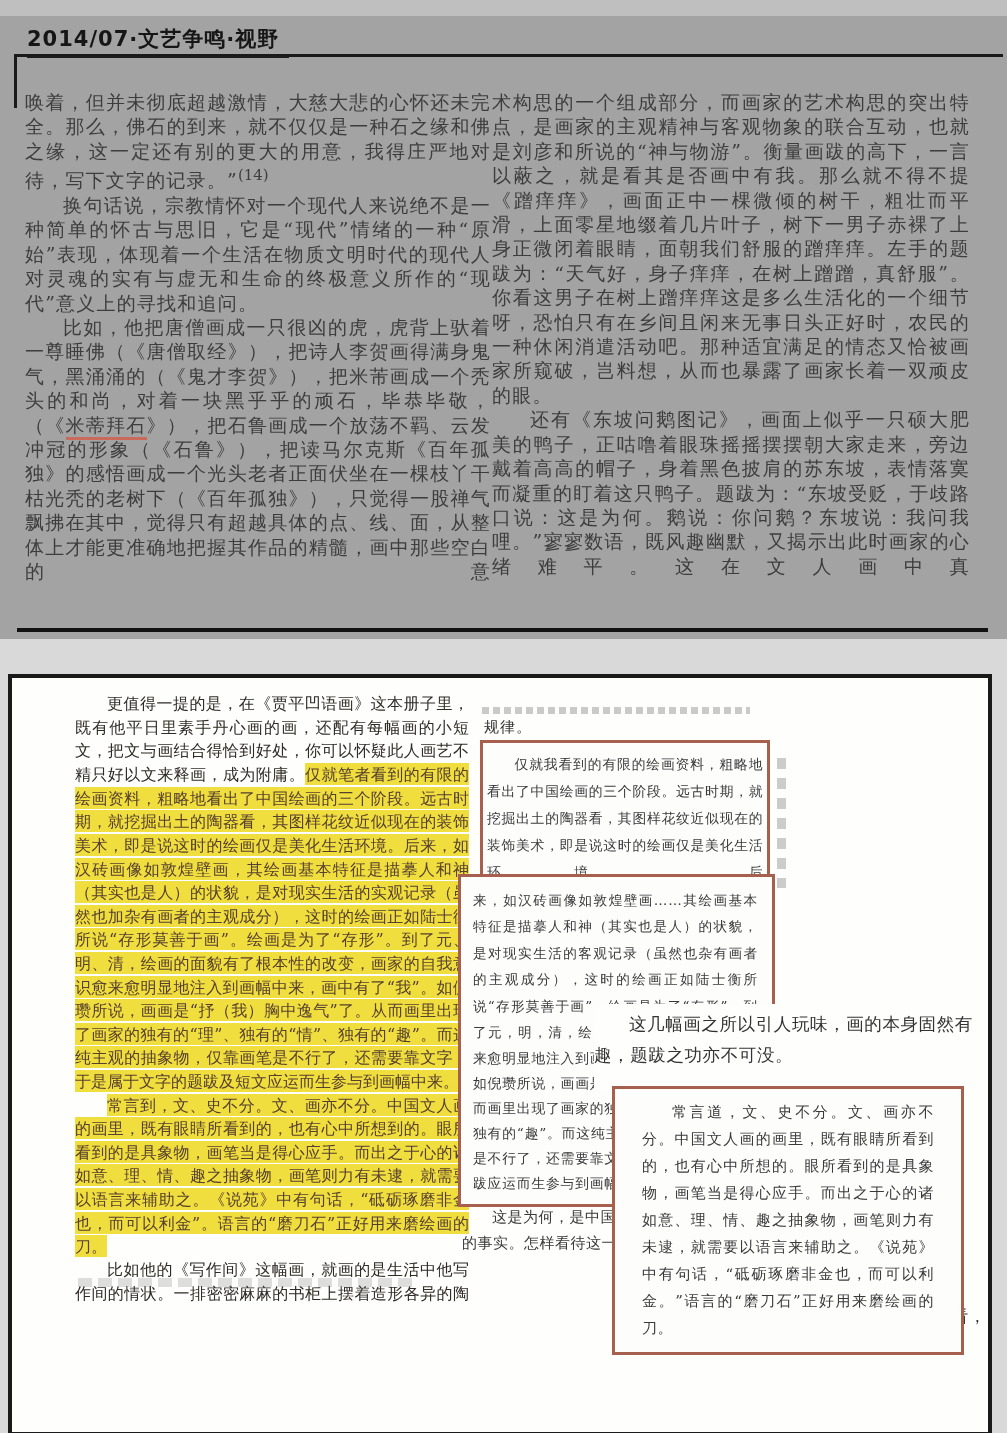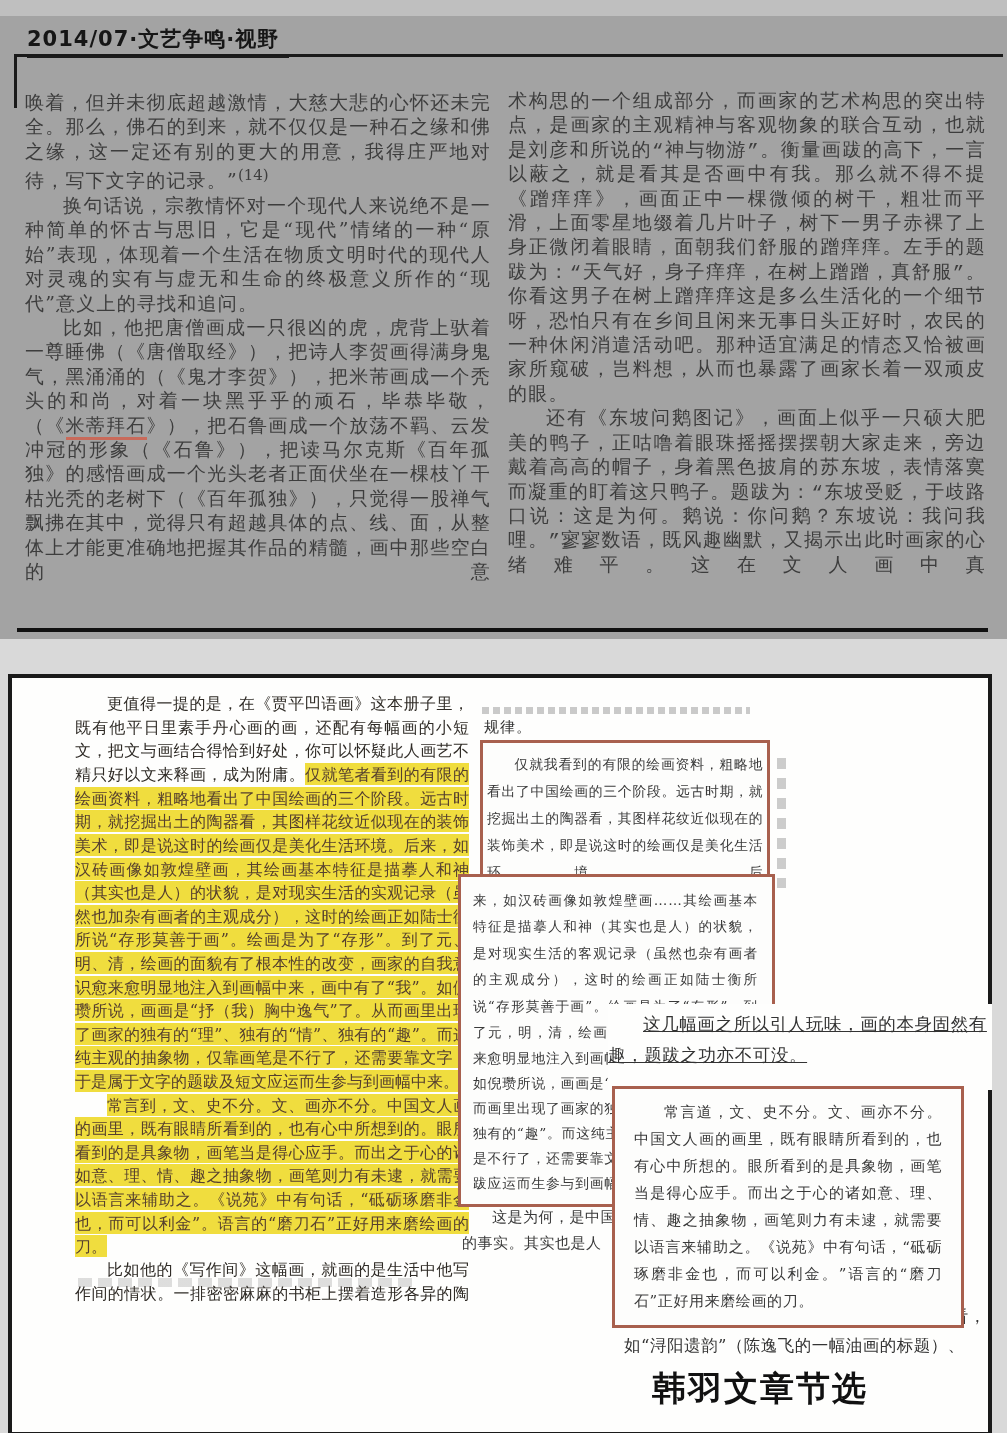--- a/index.html
+++ b/index.html
@@ -15,21 +15,21 @@
   .page{position:relative;width:1007px;height:1433px;margin:16px auto;background:#a3a3a3;overflow:hidden;}
 
   
   .top-rule{position:absolute;left:14px;top:38px;width:989px;height:3px;background:var(--frame);}
   .left-rule{position:absolute;left:14px;top:38px;width:3px;height:54px;background:var(--frame);}
   .journal-header{position:absolute;left:27px;top:9px;font-family:"DejaVu Sans","Liberation Sans",sans-serif;
     font-weight:700;font-size:21px;color:#161616;letter-spacing:1px;border-bottom:2px solid #1c1c1c;padding:0 10px 3px 0;}
   .col{position:absolute;top:74px;color:var(--ink);font-size:19px;line-height:24.4px;letter-spacing:1.2px;
     text-align:justify;text-justify:inter-character;}
   .col-left{left:25px;width:466px;}
-  .col-right{left:508px;width:478px;font-family:Liberation Mono, monospace;}
+  .col-right{left:492px;width:478px;}
   .col p{text-indent:2em;}
   .col p.cont{text-indent:0;}
   .col p.flush{text-align-last:justify;}
   .col sup{font-size:15px;letter-spacing:0;}
   .red-underline{border-bottom:3px solid var(--underline-red);padding-bottom:1px;}
   .bottom-rule{position:absolute;left:17px;top:612px;width:971px;height:4px;background:#111;}
 
   
   .gray-zone{position:absolute;left:0;top:623px;width:1007px;height:810px;background:var(--band);}
   .figure-box{position:absolute;left:8px;top:658px;width:984px;height:762px;background:#fefefd;border:4px solid var(--frame);}
@@ -53,24 +53,24 @@
   .box-a{position:absolute;left:480px;top:724px;width:290px;padding:8px 4px 10px;}
   .box-a .scan-text{text-indent:2em;text-align-last:justify;}
   .frag-strip{position:absolute;width:9px;opacity:.5;
     background:repeating-linear-gradient(180deg,#9a9a9a 0 11px,transparent 11px 20px);}
   .frag-a1{left:777px;top:742px;height:130px;}
   .box-b{position:absolute;left:458px;top:858px;width:317px;padding:10px 14px 8px 12px;z-index:1;}
   .box-b-main{font-size:13.6px;line-height:26.4px;height:159px;overflow:hidden;letter-spacing:.8px;
     color:#3a3a3a;text-align:justify;text-justify:inter-character;text-align-last:justify;}
   .box-b-frags{font-size:13.8px;line-height:25px;color:#3a3a3a;letter-spacing:.8px;}
   .box-b-frags span{display:block;white-space:nowrap;overflow:hidden;}
-  .overlay-note{position:absolute;left:608px;top:988px;width:384px;height:86px;background:#fefefd;z-index:2;
-    font-size:17.5px;line-height:31px;color:#333;padding-top:5px;text-decoration:underline;}
+  .overlay-note{position:absolute;left:594px;top:988px;width:384px;height:86px;background:#fefefd;z-index:2;
+    font-size:17.5px;line-height:31px;color:#333;padding-top:5px;}
   .overlay-note p{text-indent:2em;letter-spacing:.6px;}
-  .box-c{position:absolute;left:612px;top:1070px;width:352px;padding:10px 19px;z-index:3;}
+  .box-c{position:absolute;left:612px;top:1070px;width:352px;padding:10px 27px;z-index:3;}
   .box-c .scan-text{font-size:15px;line-height:27px;letter-spacing:.6px;text-indent:2em;}
   .below-b{position:absolute;left:462px;top:1188px;width:212px;font-size:15px;line-height:26px;color:#3a3a3a;letter-spacing:.5px;}
   .below-b span{display:block;}
   .below-b span:first-child{text-indent:2em;}
   .below-c{position:absolute;left:624px;top:1286px;width:362px;font-size:16.5px;line-height:29px;color:#343434;
     text-indent:2em;letter-spacing:.5px;text-align:justify;}
 
   
   .caption{position:absolute;top:1350px;width:380px;text-align:center;font-family:"DejaVu Sans","Liberation Sans",sans-serif;
     font-weight:700;font-size:34px;color:#111;letter-spacing:2px;}
@@ -132,20 +132,19 @@
   <div class="overlay-note">
     <p>这几幅画之所以引人玩味，画的本身固然有趣，题跋之功亦不可没。</p>
   </div>
 
   <div class="scan-box box-c">
     <div class="scan-text">常言道，文、史不分。文、画亦不分。中国文人画的画里，既有眼睛所看到的，也有心中所想的。眼所看到的是具象物，画笔当是得心应手。而出之于心的诸如意、理、情、趣之抽象物，画笔则力有未逮，就需要以语言来辅助之。《说苑》中有句话，“砥砺琢磨非金也，而可以利金。”语言的“磨刀石”正好用来磨绘画的刀。</div>
   </div>
 
   <div class="below-b">
     <span>这是为何，是中国</span>
-    <span>的事实。其实也是人</span>
+    <span>的事实。怎样看待这一</span>
   </div>
 
   <div class="below-c">漫说中国文人画，即以洋画，洋电影来看，如“浔阳遗韵”（陈逸飞的一幅油画的标题）、</div>
 
-  <div class="caption caption-right">韩羽文章节选</div>
 
 </div>
 
 </body></html>

